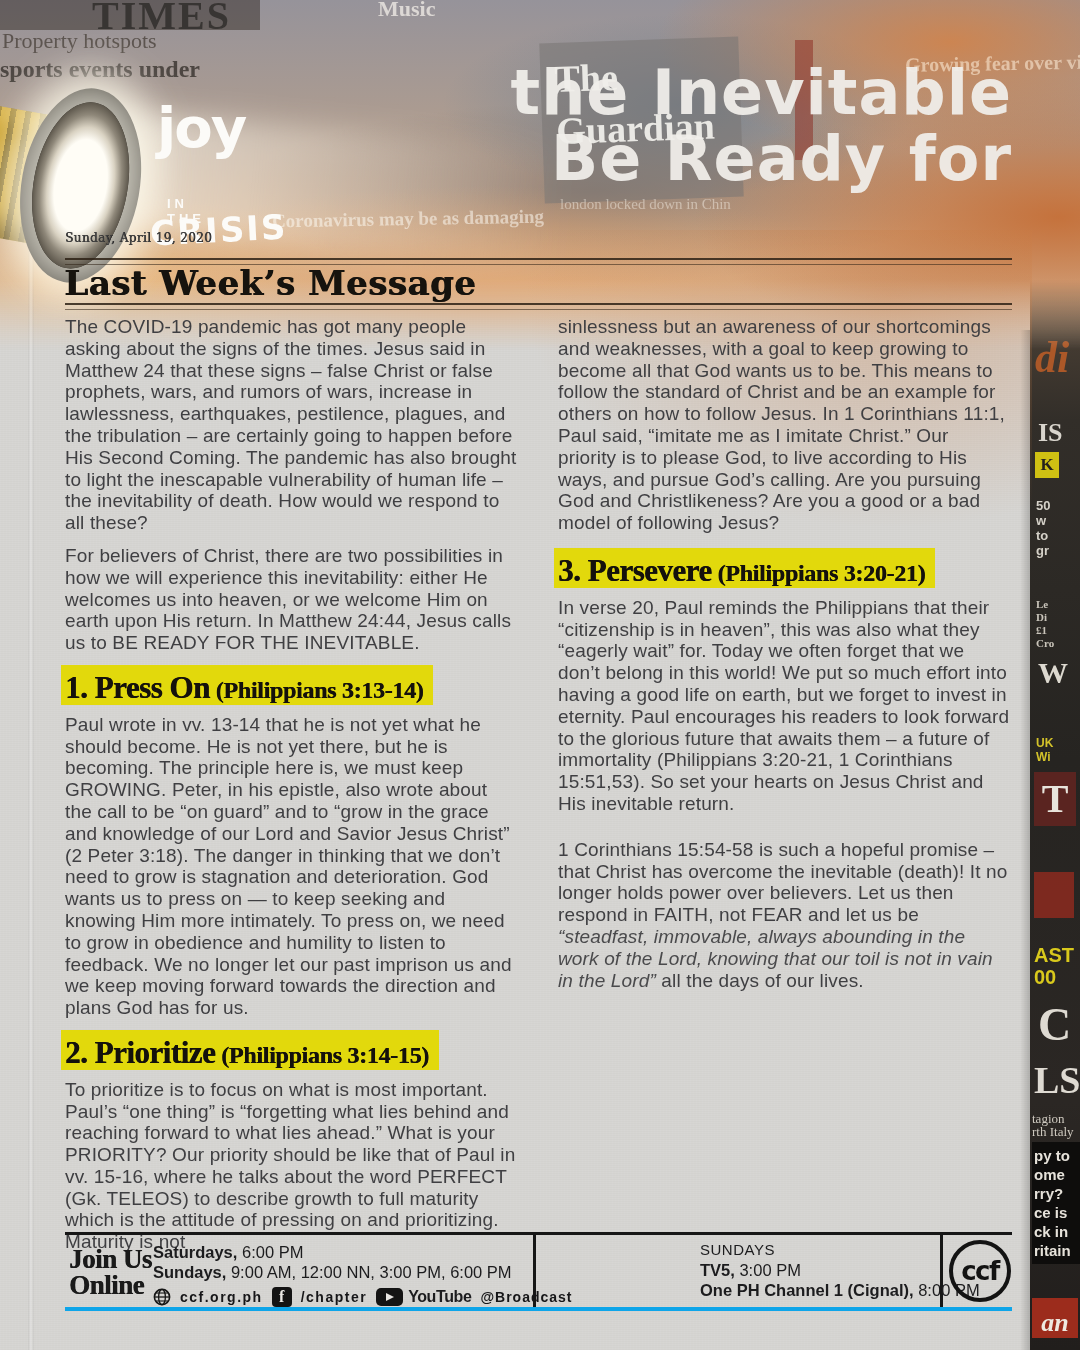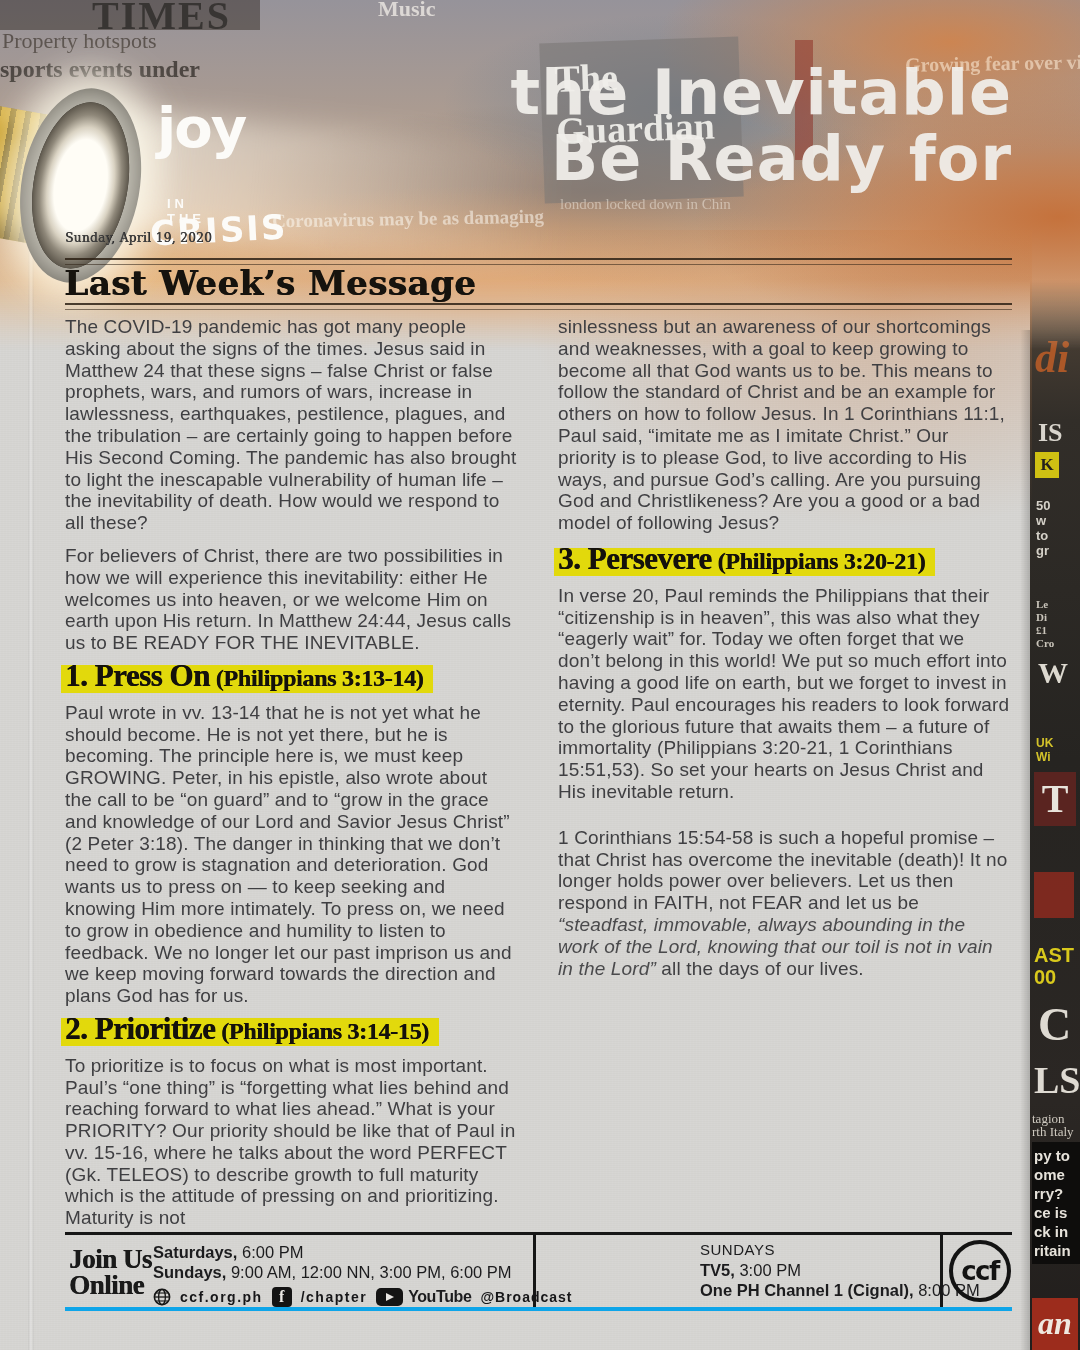--- a/index.html
+++ b/index.html
@@ -23,22 +23,22 @@
   .f-uk{top:736px;left:6px;font-family:"Liberation Sans",sans-serif;font-size:12px;font-weight:700;color:#d3c22a;line-height:14px;}
   .f-t{top:772px;left:4px;width:42px;height:54px;background:#5a2420;color:#e8e4dc;font-weight:700;
        font-size:40px;text-align:center;line-height:54px;}
   .f-red{top:872px;left:4px;width:40px;height:46px;background:#8c2a1e;opacity:.85;}
   .f-ast{top:944px;left:4px;font-family:"Liberation Sans",sans-serif;font-size:20px;font-weight:700;color:#d9c91c;line-height:22px;}
   .f-c{top:998px;left:8px;font-size:46px;font-weight:700;color:#dedad2;}
   .f-ls{top:1058px;left:4px;font-size:38px;font-weight:700;color:#dedad2;}
   .f-tagion{top:1112px;left:2px;font-size:13px;color:#cfcac0;line-height:13px;}
   .f-py{top:1142px;left:2px;width:44px;background:#0e0d0c;color:#e6e2da;font-family:"Liberation Sans",sans-serif;
         font-size:15px;font-weight:700;line-height:19px;padding:4px 2px;}
-  .f-an{top:1298px;left:2px;width:46px;height:52px;background:#9c2c1c;color:#efe9e0;font-weight:700;
-        font-style:italic;font-size:32px;text-align:center;line-height:50px;}
+  .f-an{top:1298px;left:2px;width:46px;height:40px;background:#9c2c1c;color:#efe9e0;font-weight:700;
+        font-style:italic;font-size:26px;text-align:center;line-height:50px;}
   
   .header-photo{position:absolute;top:0;left:0;width:1080px;height:350px;z-index:2;overflow:hidden;
     background:
       radial-gradient(ellipse 420px 160px at 88% 12%, rgba(212,130,70,.85), rgba(212,130,70,0) 70%),
       radial-gradient(ellipse 520px 200px at 98% 62%, rgba(196,108,52,.9), rgba(196,108,52,0) 70%),
       radial-gradient(ellipse 340px 130px at 63% 30%, rgba(105,125,145,.75), rgba(105,125,145,0) 70%),
       radial-gradient(ellipse 600px 170px at 45% 88%, rgba(228,160,100,.8), rgba(228,160,100,0) 72%),
       radial-gradient(ellipse 320px 120px at 12% 80%, rgba(238,190,130,.75), rgba(238,190,130,0) 70%),
       radial-gradient(ellipse 500px 130px at 55% 55%, rgba(95,88,92,.45), rgba(95,88,92,0) 70%),
       linear-gradient(180deg,#96939a 0%,#ad9c90 35%,#cfab8a 65%,#e2cbb2 100%);
@@ -93,21 +93,21 @@
   .fold{position:absolute;left:28px;top:230px;bottom:0;width:6px;z-index:3;
     background:linear-gradient(90deg,rgba(0,0,0,.05),rgba(255,255,255,.3),rgba(0,0,0,.05));}
   .paper-edge{position:absolute;right:50px;top:330px;bottom:0;width:10px;z-index:3;
     background:linear-gradient(90deg,rgba(0,0,0,0),rgba(0,0,0,.18));}
   
   .col{position:absolute;top:316px;width:453px;z-index:7;font-size:19px;line-height:21.8px;
     letter-spacing:.15px;color:#3f3f42;}
   .col-left{left:65px;} .col-right{left:558px;}
   .col p{margin:0 0 11px 0;}
   .sec-h{margin:8px 0 9px -4px;}
-  .hl{display:inline-block;background:#e2d90c;padding:0 10px 2px 4px;color:#14110c;}
+  .hl{display:inline-block;background:#e2d90c;padding:12px 10px 2px 4px;color:#14110c;}
   .sec-main{font-family:"Liberation Serif",serif;font-size:31px;font-weight:700;letter-spacing:-.5px;
     text-shadow:.5px 0 #14110c;}
   .sec-ref{font-family:"Liberation Serif",serif;font-size:24px;font-weight:700;letter-spacing:-.3px;
     text-shadow:.4px 0 #14110c;margin-left:6px;}
   .closing{margin-top:24px !important;}
   .closing em{font-style:italic;color:#4a4a4c;}
   
   .footer{position:absolute;left:65px;top:1232px;width:947px;height:72px;z-index:7;
     border-top:3px solid #161616;border-bottom:4px solid #0ea5e9;color:#1c1c1e;}
   .fdiv{position:absolute;top:0;bottom:0;width:3px;background:#161616;}

